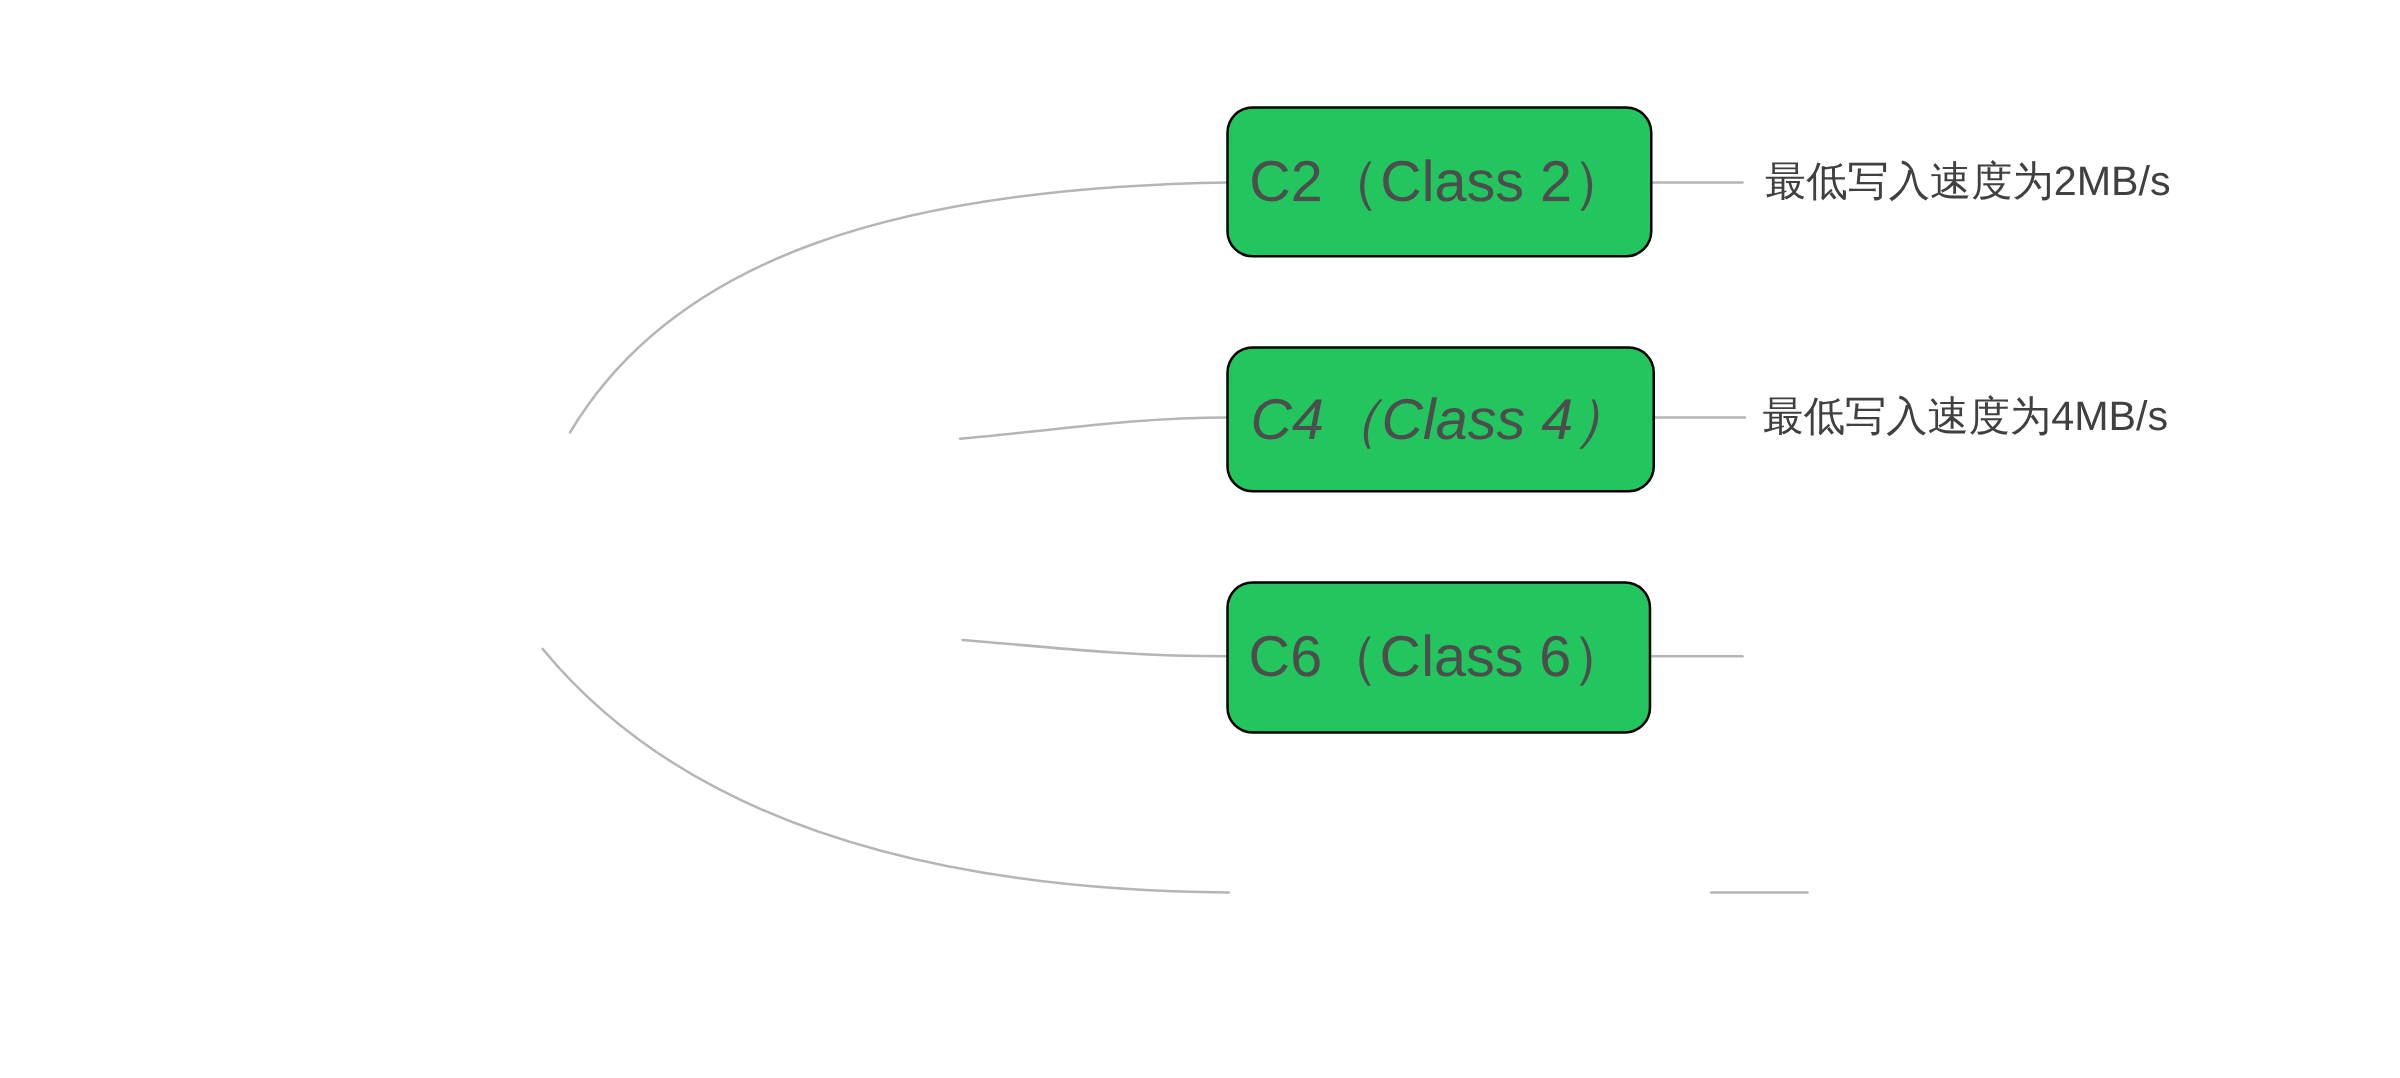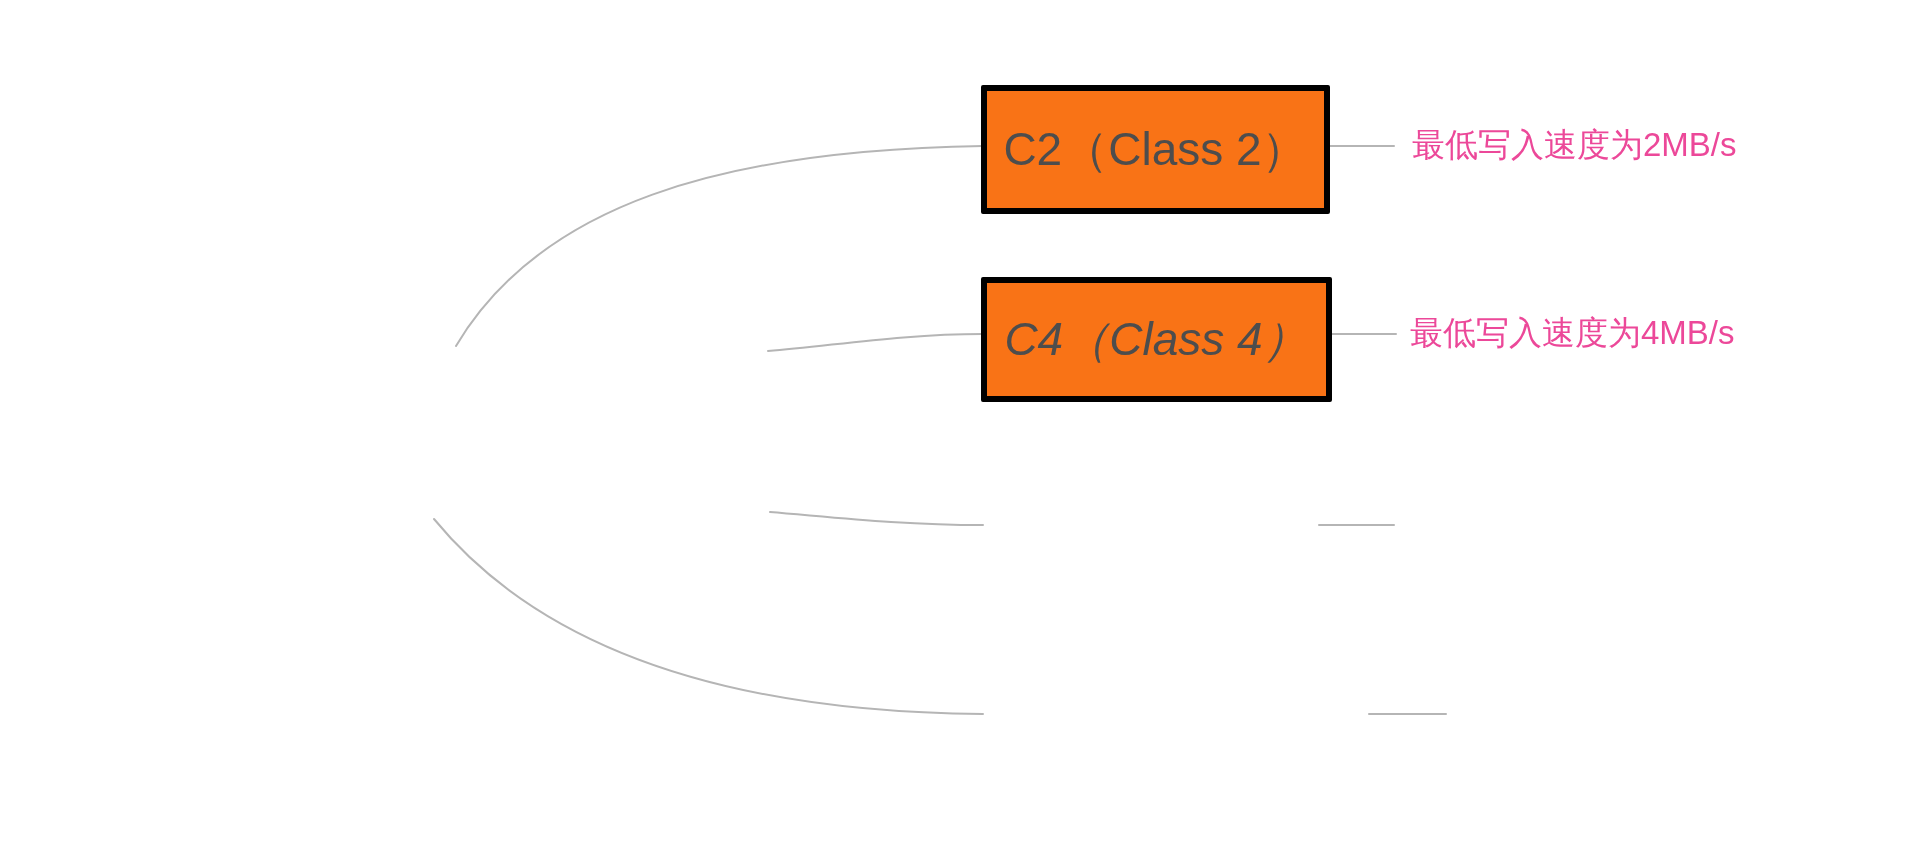--- a/index.html
+++ b/index.html
@@ -36,40 +36,40 @@
     justify-content: center;
     color: #ffffff;
     font-size: 63px;
     letter-spacing: 1px;
     white-space: nowrap;
     box-shadow: 0 1px 2px rgba(0,0,0,0.15);
     cursor: default;
   }
   .branch-node {
     position: absolute;
-    background: #f97316;
-    border: 6px solid #000000;
-    border-radius: 2px;
+    background: #22c55e;
+    border: 2px solid #000000;
+    border-radius: 21px;
     display: flex;
     align-items: center;
     justify-content: center;
     color: #4d4d4d;
     font-size: 46px;
     white-space: nowrap;
     cursor: default;
   }
   .node-c2  { left: 981px; top:  85px; width: 337px; height: 117px; }
   .node-c4  { left: 981px; top: 277px; width: 339px; height: 113px; font-style: italic; }
   .node-c6  { left: 981px; top: 465px; width: 336px; height: 118px; }
   .node-c10 { left: 981px; top: 653px; width: 386px; height: 121px; }
   .note {
     position: absolute;
     height: 40px;
     line-height: 40px;
-    color: #ec4899;
+    color: #404040;
     font-size: 33px;
     white-space: nowrap;
     cursor: default;
   }
   .note-c2  { left: 1412px; top: 125px; }
   .note-c4  { left: 1410px; top: 313px; }
   .note-c6  { left: 1408px; top: 505px; }
   .note-c10 { left: 1458px; top: 694px; }
 </style>
 </head>
@@ -86,20 +86,21 @@
     <path d="M 1322 334 L 1396 334" stroke="#b5b5b5"></path>
     <path d="M 1319 525 L 1394 525" stroke="#b5b5b5"></path>
     <path d="M 1369 714 L 1446 714" stroke="#b5b5b5"></path>
   </svg>
 
 
   <div class="branch-node node-c2">C2（Class 2）</div>
 
   <div class="branch-node node-c4">C4（Class 4）</div>
 
+  <div class="branch-node node-c6">C6（Class 6）</div>
 
 
   <div class="note note-c2">最低写入速度为2MB/s</div>
 
   <div class="note note-c4">最低写入速度为4MB/s</div>
 
 
 
 </div>
 

